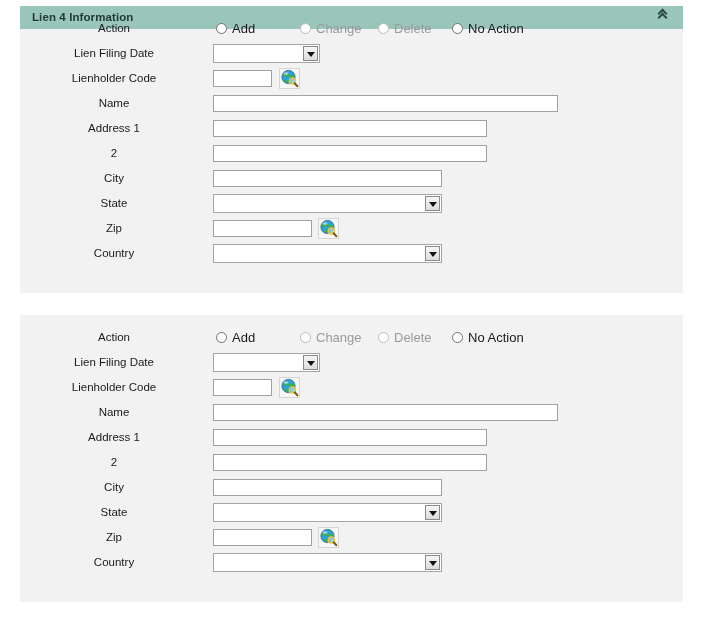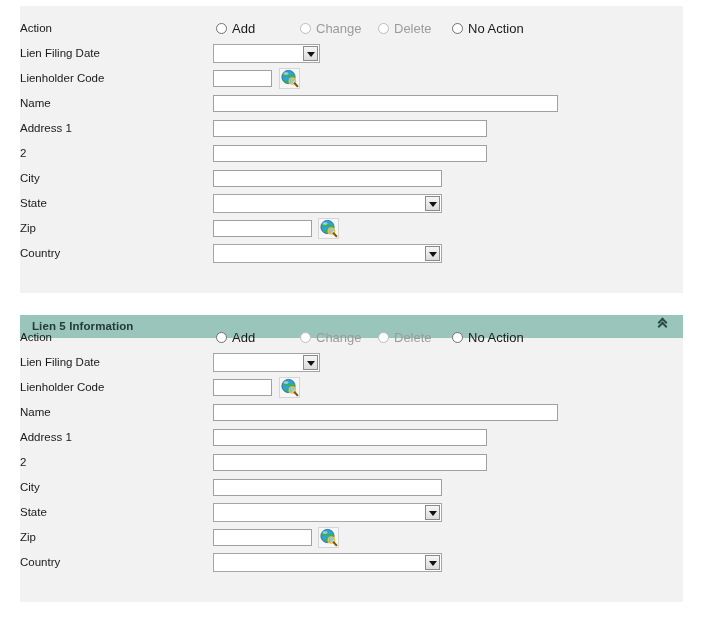--- a/index.html
+++ b/index.html
@@ -75,21 +75,21 @@
   }
 
   .row {
     position: relative;
     height: 25px;
   }
   .lbl {
     position: absolute;
     right: 0;
     width: 100%;
-    text-align: left;
+    text-align: center;
     font-size: 11.5px;
     color: #1a1a1a;
     line-height: 25px;
     white-space: nowrap;
   }
   .label-col {
     position: absolute;
     left: 0;
     width: 188px;
     height: 25px;
@@ -176,20 +176,26 @@
   }
   .lookup-icon svg { display: block; }
 </style>
 </head>
 <body>
 
 <div id="page">
 
   <div class="panel" id="panel-0" style="top:6px; height:287px;">
 
+    <div class="panel-header">
+      <span>Lien 4 Information</span>
+      <span class="collapse-icon">
+          <span class="chev"></span>
+        </span>
+    </div>
 
     <div class="panel-body" style="height:264px;">
 
       <div class="row" style="top:10px; position:absolute; left:0; right:0;">
         <div class="label-col">
           <span class="lbl">Action</span>
         </div>
         <div class="radio-group">
           <label class="radio-opt" style="left:0px;">
             <span class="radio-mark"></span><span>Add</span>
@@ -295,26 +301,20 @@
         <div class="ddl" style="left:193px; width:229px;">
           <span class="arrow-btn"></span>
         </div>
       </div>
 
     </div>
   </div>
 
   <div class="panel" id="panel-1" style="top:315px; height:287px;">
 
-    <div class="panel-header">
-      <span>Lien 5 Information</span>
-      <span class="collapse-icon">
-          <span class="chev"></span>
-        </span>
-    </div>
 
     <div class="panel-body" style="height:264px;">
 
       <div class="row" style="top:10px; position:absolute; left:0; right:0;">
         <div class="label-col">
           <span class="lbl">Action</span>
         </div>
         <div class="radio-group">
           <label class="radio-opt" style="left:0px;">
             <span class="radio-mark"></span><span>Add</span>

